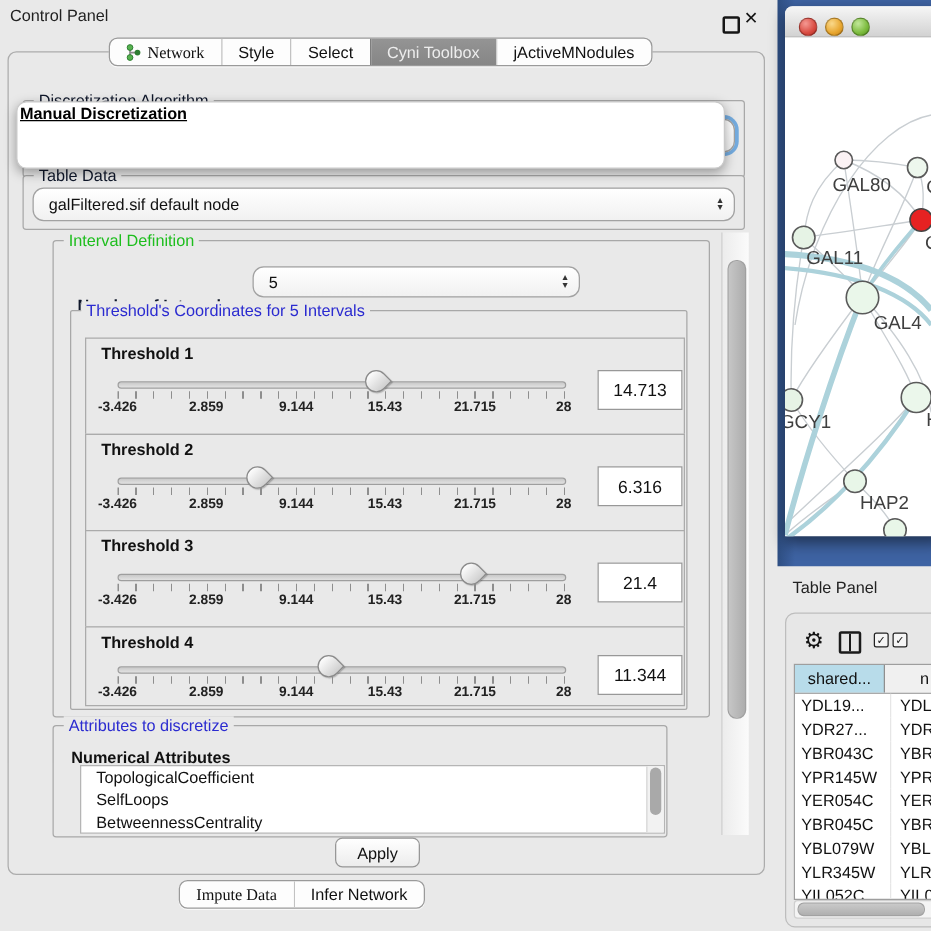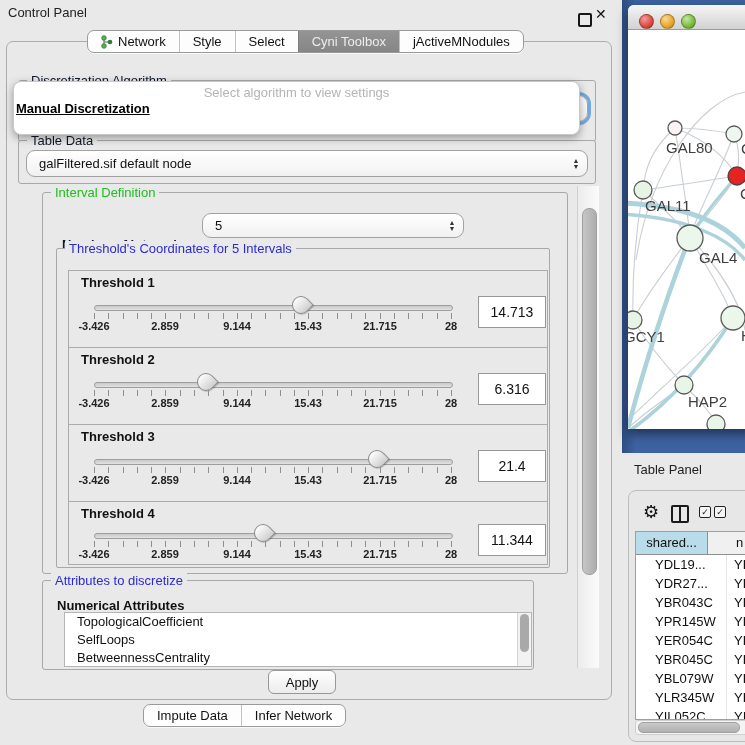--- a/index.html
+++ b/index.html
@@ -5,21 +5,21 @@
   html,body{margin:0;padding:0;}
   body{width:745px;height:745px;font-family:"Liberation Sans","DejaVu Sans",sans-serif;background:#E9E9E9;position:relative;overflow:hidden;-webkit-font-smoothing:antialiased;}
   .abs{position:absolute;}
   
   .cp{left:0;top:0;width:618px;height:745px;background:#E9E9E9;}
   .cp-title{left:8px;top:5px;font-size:13px;color:#222;}
   .float-ic{left:578px;top:13px;width:10px;height:10px;border:2px solid #161616;border-radius:2px;background:#E9E9E9;}
   .close-ic{left:595px;top:6px;font-size:14px;font-weight:bold;color:#111;}
   .seg{display:flex;position:absolute;height:21px;border:1px solid #9A9A9A;border-radius:7px;background:#FDFDFD;font-size:13px;box-shadow:0 1px 0 rgba(255,255,255,.7);z-index:5;}
   .seg .tab{display:flex;align-items:center;gap:5px;padding:0 13px;color:#111;border-left:1px solid #C2C2C2;white-space:nowrap;}
-  .seg .tab:first-child{border-left:none;border-radius:6px 0 0 6px;}
+  .seg .tab:first-child{border-left:none;border-radius:6px 0 0 6px;font-family:Liberation Serif, serif;}
   .seg .tab:last-child{border-radius:0 6px 6px 0;justify-content:flex-end;}
   .seg .tab.sel{background:linear-gradient(#949494,#868686);color:#EDEDED;border-left:1px solid #7E7E7E;}
   .outer-panel{left:6px;top:41px;width:604px;height:657px;border:1px solid #ACACAC;border-radius:7px;background:#E9E9E9;}
   .group{position:absolute;border:1px solid #A8A8A8;border-radius:3px;background:#E9E9E9;}
   .legend{position:absolute;top:-8px;left:8px;background:#E9E9E9;padding:0 4px;font-size:13px;color:#0f172a;white-space:nowrap;}
   .legend.green{color:#1EBE1E;}
   .legend.blue{color:#2B2BD0;}
   .combo{position:absolute;height:25px;border:1px solid #A2A2A2;border-radius:9px;background:linear-gradient(#FFFFFF,#F1F1F1);display:flex;align-items:center;font-size:13px;color:#111;}
   .combo .val{padding-left:12px;flex:1;}
   .combo .arrows{width:22px;display:flex;flex-direction:column;align-items:center;line-height:6px;font-size:7px;color:#333;}
@@ -58,21 +58,21 @@
   .tp-title{left:634px;top:462px;font-size:13px;color:#222;}
   .tp-panel{left:628px;top:490px;width:150px;height:250px;background:#E7E7E7;border:1px solid #BDBDBD;border-radius:8px;}
   .gear-ic{left:643px;top:503px;font-size:18px;color:#141414;line-height:18px;}
   .split-ic{left:671px;top:505px;width:14px;height:14px;border:2px solid #1B1B1B;border-radius:2px;background:linear-gradient(90deg,transparent 6px,#1B1B1B 6px,#1B1B1B 8px,transparent 8px);}
   .cb{position:absolute;width:10px;height:10px;border:1.5px solid #222;border-radius:2px;font-size:9px;line-height:10px;text-align:center;color:#222;background:#F5F5F5;}
   .ttable{left:635px;top:531px;width:130px;height:187px;border:1px solid #9E9E9E;background:#FFF;overflow:hidden;font-size:13px;}
   .thead{display:flex;height:22px;border-bottom:1px solid #8F8F8F;}
   .th1{width:71px;background:#B8DCEA;border-right:1px solid #8F8F8F;text-align:center;line-height:22px;color:#111;}
   .th2{flex:1;background:#F0F0F0;line-height:22px;color:#111;padding-left:28px;}
   .trow{display:flex;height:19px;line-height:19px;color:#111;}
-  .td1{width:71px;padding-left:19px;border-right:1px solid #E6E6E6;white-space:nowrap;overflow:hidden;}
+  .td1{width:71px;padding-left:5px;border-right:1px solid #E6E6E6;white-space:nowrap;overflow:hidden;}
   .td2{flex:1;padding-left:7px;white-space:nowrap;overflow:hidden;}
   .hsb{left:635px;top:720px;width:130px;height:13px;background:#F4F4F4;border:1px solid #CFCFCF;border-radius:3px;}
   .hsb .hthumb{position:absolute;left:2px;top:1px;height:9px;width:100px;border-radius:5px;background:linear-gradient(#C9C9C9,#B0B0B0);border:1px solid #A2A2A2;}
   svg text{font-family:"Liberation Sans","DejaVu Sans",sans-serif;}
 </style>
 </head>
 <body>
 
 <div class="abs cp">
   <span class="abs cp-title">Control Panel</span>
@@ -227,21 +227,20 @@
   <div class="seg" style="left:143px;top:704px;">
     <div class="tab">
         <span>Impute Data</span>
       </div>
     <div class="tab">
         <span>Infer Network</span>
       </div>
   </div>
 
   <div class="abs popup">
-    <span class="ph">Select algorithm to view settings</span>
     <span class="opt b">Manual Discretization</span>
   </div>
 </div>
 
 <div class="abs rightcol"></div>
 
 <div class="abs netframe"></div>
 <div class="abs macwin">
   <div class="mactb">
     <span class="light red" style="left:11px;"></span>

